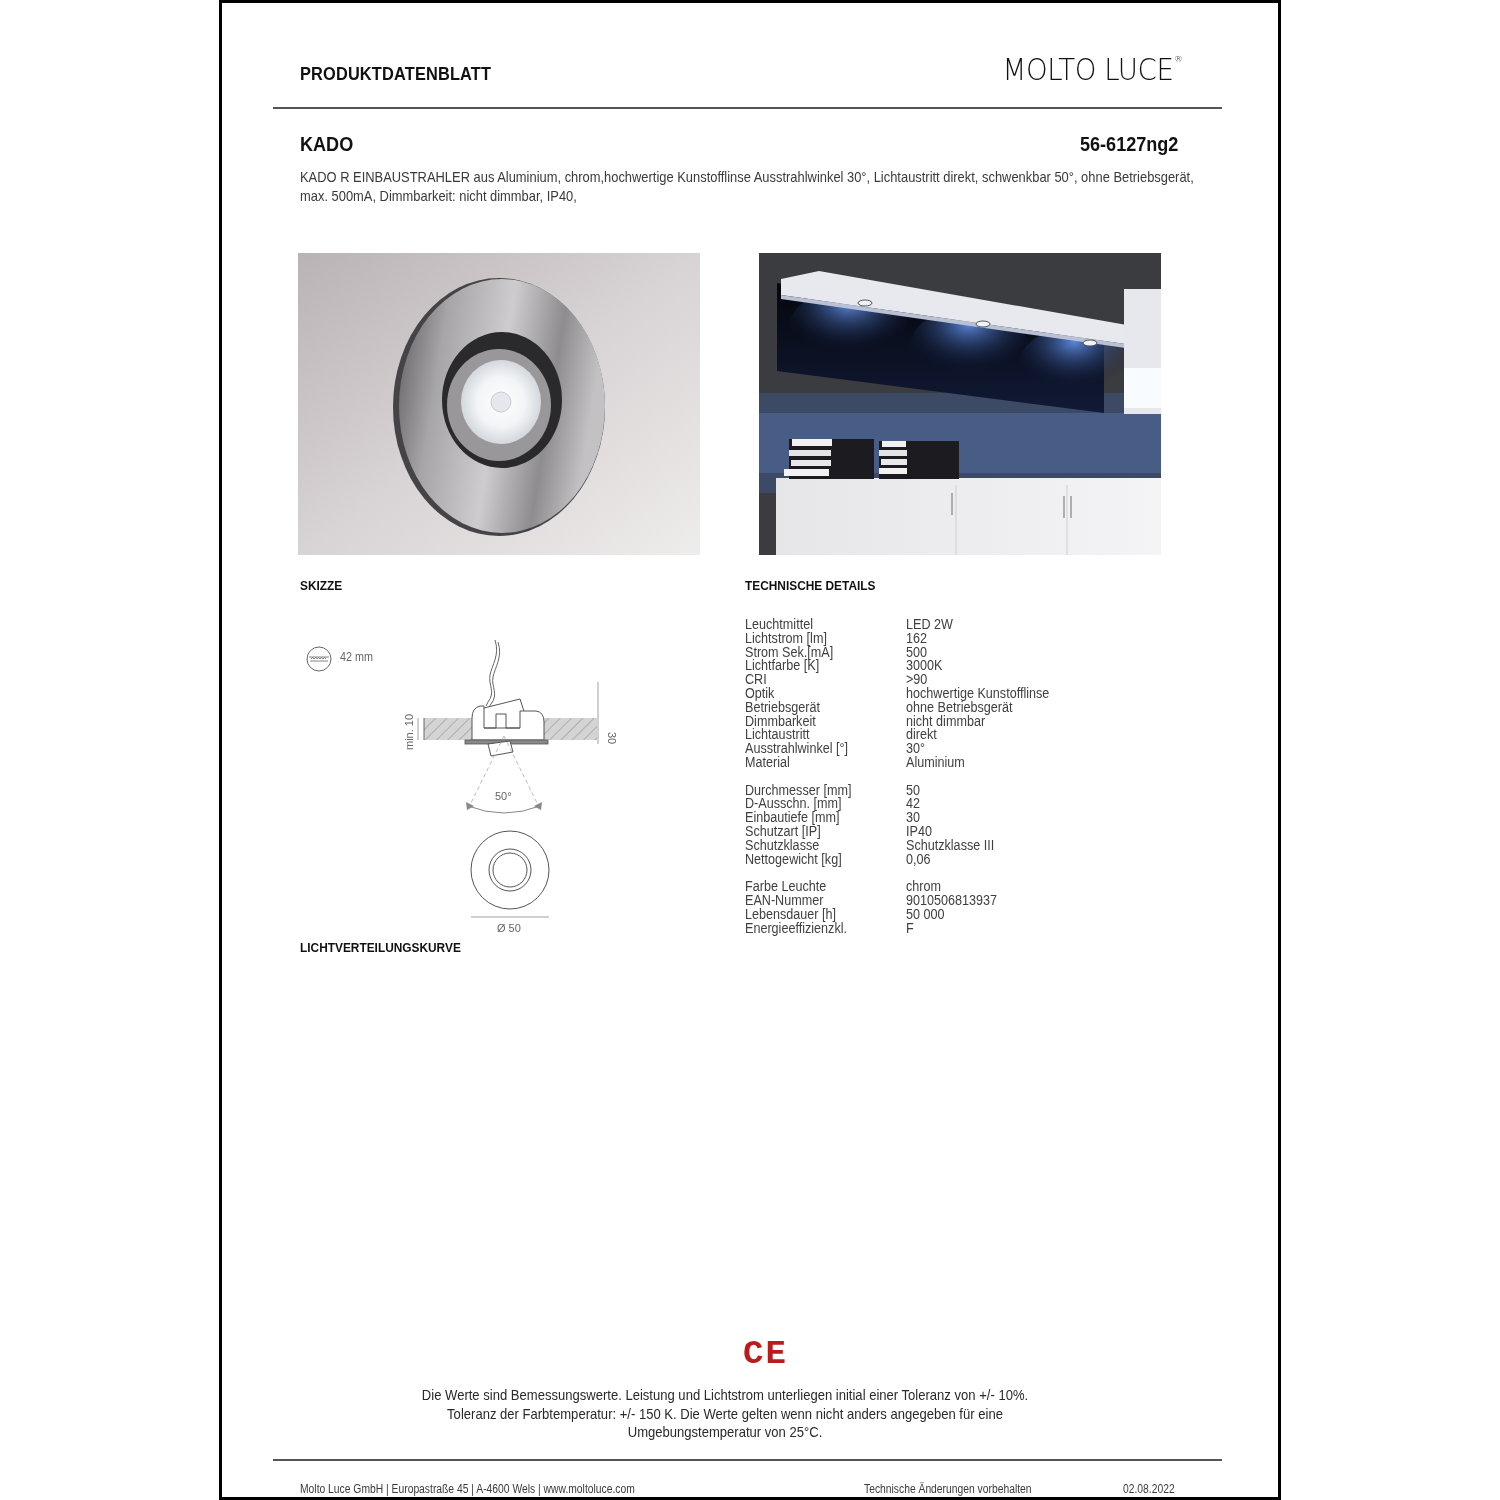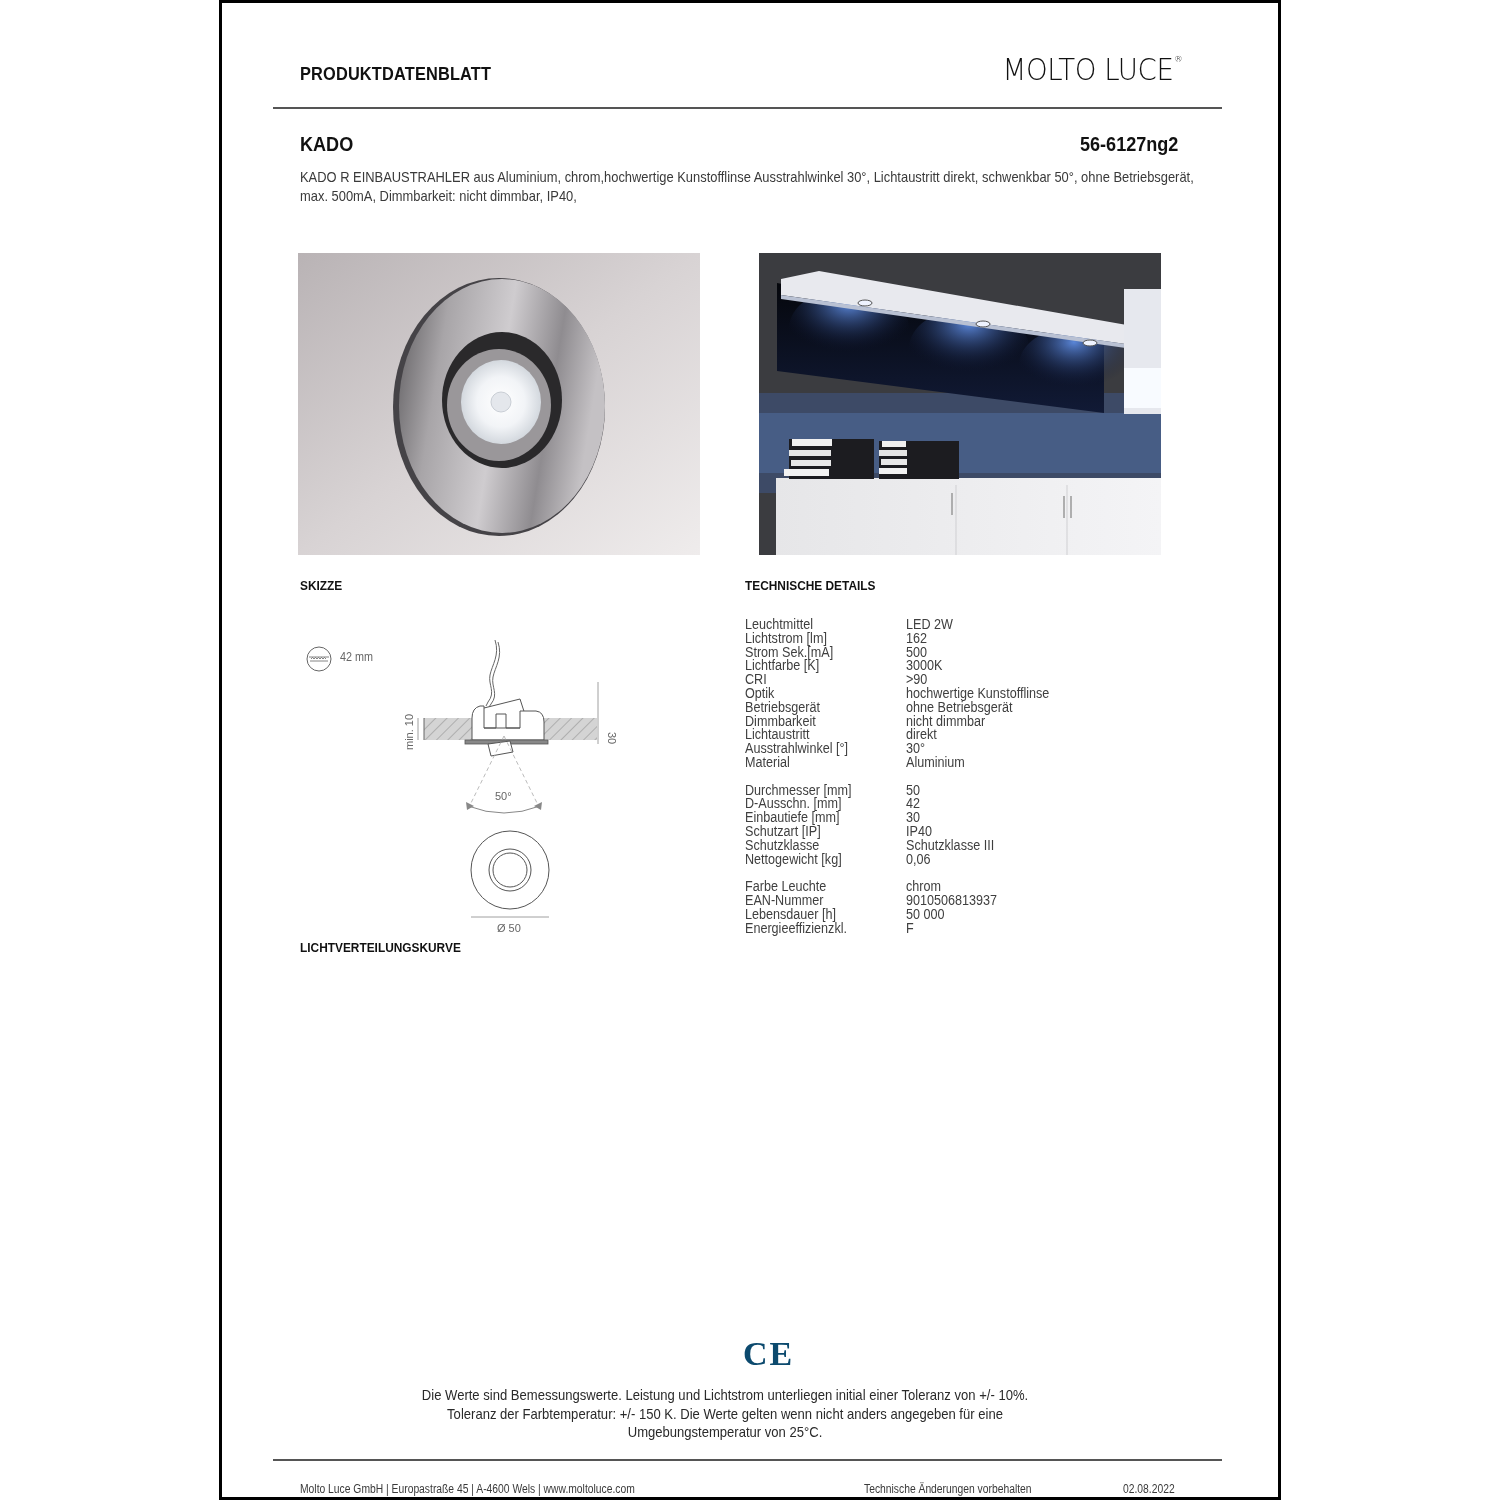--- a/index.html
+++ b/index.html
@@ -27,21 +27,21 @@
   .spec { font-size: 14px; line-height: 13.8px; color: #3f3f3f; }
   .spec .row { display: flex; height: 13.8px; white-space: nowrap; }
   .spec .k { width: 161px; transform: scaleX(0.9); transform-origin: left center; }
   .spec .v { transform: scaleX(0.9); transform-origin: left center; }
   .spec .gap { height: 13.8px; }
 
   .notice { font-size: 14.5px; line-height: 18.5px; color: #2a2a2a; text-align: center; width: 720px;
             transform: scaleX(0.9); transform-origin: center top; }
   .footer { font-size: 12px; color: #3a3a3a; white-space: nowrap;
             transform: scaleX(0.86); transform-origin: left center; }
-  .ce { font-family: Liberation Serif, serif; font-weight: bold; font-size: 34px; color: #0c4a6e; letter-spacing: 2px; }
+  .ce { font-family: Liberation Mono, monospace; font-weight: bold; font-size: 34px; color: #b91c1c; letter-spacing: 2px; }
 
   .photo { overflow: hidden; }
   .photo svg { display: block; }
   .dim-label { font-family: "Liberation Sans", sans-serif; font-size: 11px; fill: #666; }
 </style>
 </head>
 <body>
 
 <div class="page"></div>
 

